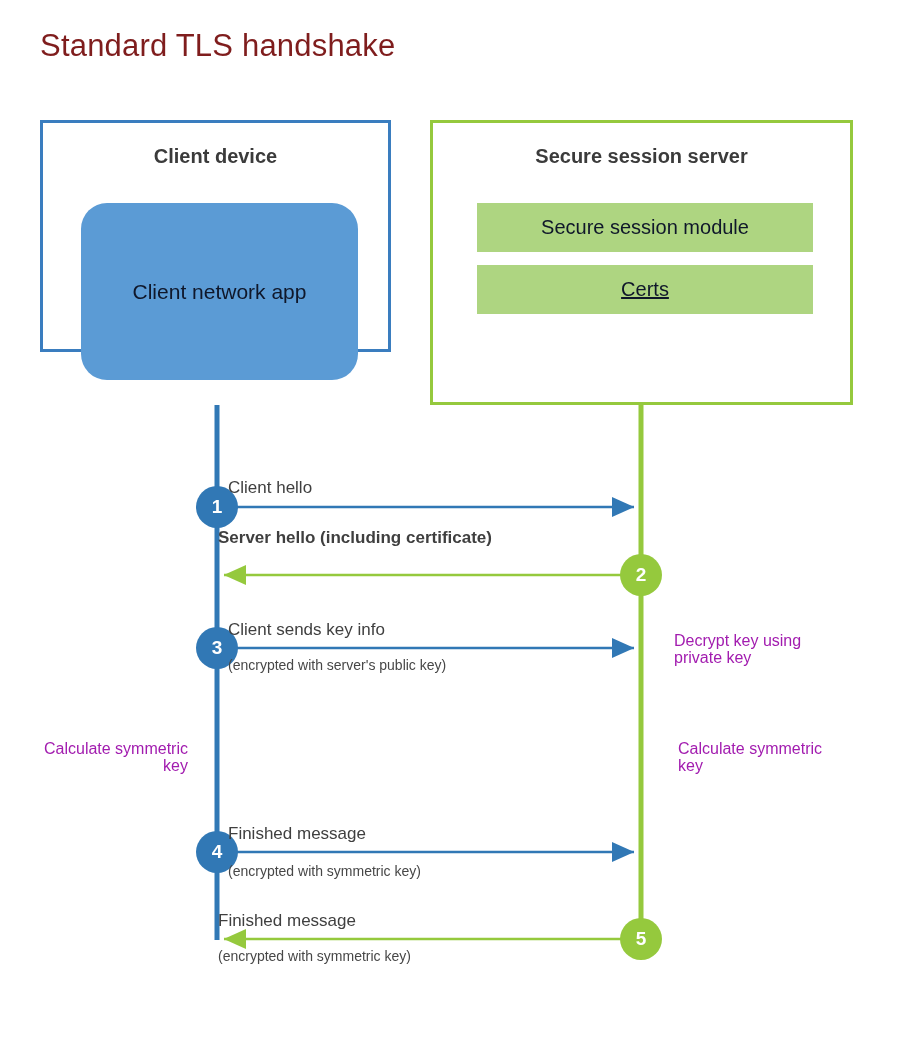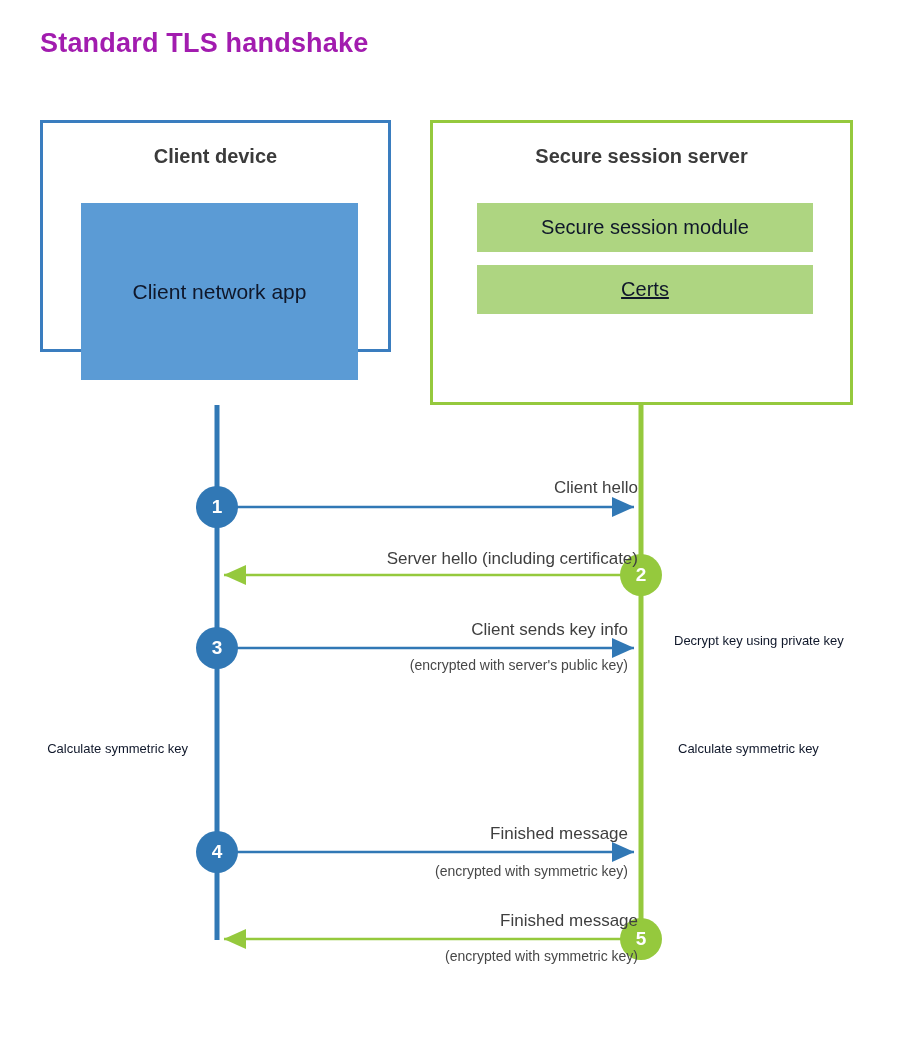--- a/index.html
+++ b/index.html
@@ -20,23 +20,23 @@
     left: 0; top: 0;
     width: 900px;
     height: 1058px;
   }
 
   
   .page-title {
     position: absolute;
     left: 40px;
     top: 28px;
-    font-size: 27px;
-    font-weight: 700;
-    color: #a21caf;
+    font-size: 31px;
+    font-weight: 400;
+    color: #7f1d1d;
     letter-spacing: 0.2px;
     white-space: nowrap;
   }
 
   
   .panel {
     position: absolute;
     background: #ffffff;
     box-sizing: border-box;
   }
@@ -77,20 +77,21 @@
   }
   .client-app-block {
     left: 38px;
     top: 80px;
     width: 277px;
     height: 177px;
     background: #5b9bd5;
     font-size: 21px;
     line-height: 30px;
     padding: 0 16px;
+    border-radius: 26px;
   }
   .server-bar {
     left: 44px;
     width: 336px;
     height: 49px;
     background: #aed581;
     font-size: 20px;
   }
   .server-bar-0 { top: 80px; }
   .server-bar-1 { top: 142px; text-decoration: underline; }
@@ -118,38 +119,38 @@
     color: #ffffff;
     font-size: 19px;
     font-weight: bold;
   }
   .step-blue { background: #3178b5; }
   .step-green { background: #95c93d; }
 
   
   .msg-label {
     position: absolute;
-    text-align: right;
+    text-align: left;
     color: #3f3f3f;
     white-space: nowrap;
   }
   .msg-main {
     font-size: 17px;
   }
   .msg-sub {
     font-size: 14px;
     color: #474747;
   }
 
   
   .side-note {
     position: absolute;
-    font-size: 13px;
+    font-size: 16px;
     line-height: 17px;
-    color: #0f172a;
+    color: #a21caf;
   }
   .side-note.left-note { text-align: right; }
   .side-note.right-note { text-align: left; }
 </style>
 </head>
 <body>
 
 <div id="diagram-root">
 
   <div class="page-title">Standard TLS handshake</div>
@@ -191,21 +192,21 @@
   </svg>
 
   <div class="step-circle step-blue" style="left:196px; top:486px;">1</div>
   <div class="step-circle step-green" style="left:620px; top:554px;">2</div>
   <div class="step-circle step-blue" style="left:196px; top:627px;">3</div>
   <div class="step-circle step-blue" style="left:196px; top:831px;">4</div>
   <div class="step-circle step-green" style="left:620px; top:918px;">5</div>
 
   <div class="msg-label msg-main" style="left:228px; top:478px; width:410px;">Client hello</div>
 
-  <div class="msg-label msg-main" style="left:218px; top:549px; width:420px;">Server hello (including certificate)</div>
+  <div class="msg-label msg-main" style="left:218px; top:528px; width:420px;font-weight:bold;">Server hello (including certificate)</div>
 
   <div class="msg-label msg-main" style="left:228px; top:620px; width:400px;">Client sends key info</div>
   <div class="msg-label msg-sub" style="left:228px; top:657px; width:400px;">(encrypted with server's public key)</div>
 
   <div class="msg-label msg-main" style="left:228px; top:824px; width:400px;">Finished message</div>
   <div class="msg-label msg-sub" style="left:228px; top:863px; width:400px;">(encrypted with symmetric key)</div>
 
   <div class="msg-label msg-main" style="left:218px; top:911px; width:420px;">Finished message</div>
   <div class="msg-label msg-sub" style="left:218px; top:948px; width:420px;">(encrypted with symmetric key)</div>
 

